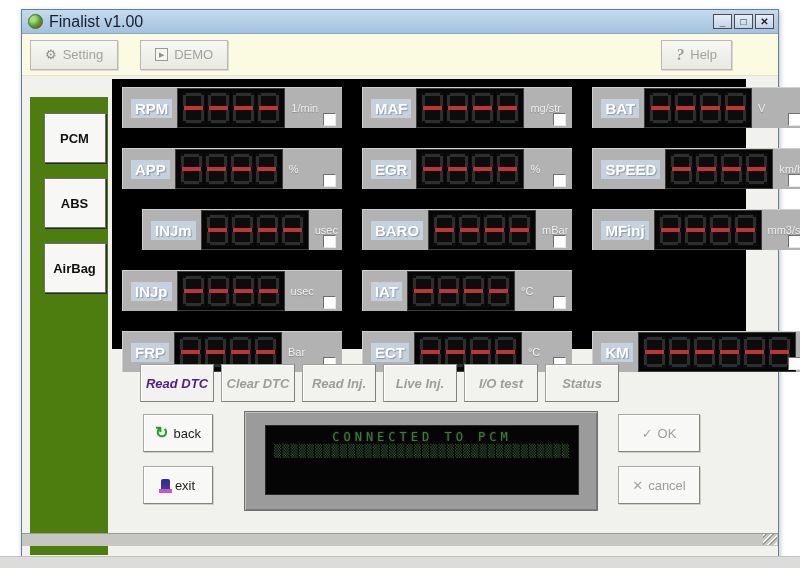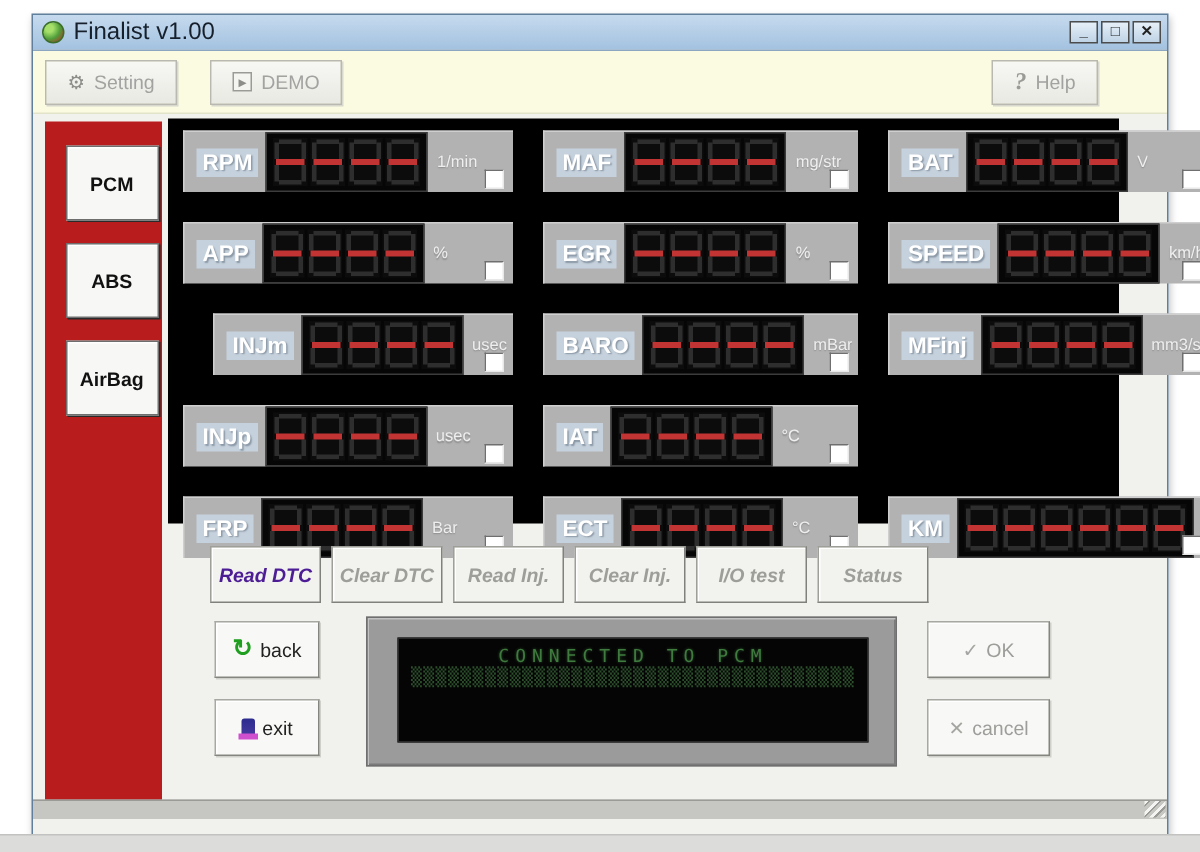--- a/index.html
+++ b/index.html
@@ -36,22 +36,22 @@
   .demo-glyph { display:inline-flex; width:13px; height:13px; border:1px solid #9a9a96;
                 align-items:center; justify-content:center; font-size:7px; color:#8d8d8a;
                 background:#f4f4f0; }
   .help-btn { margin-left:auto; margin-right:0; }
   .help-q { font-family:"Liberation Serif", serif; font-style:italic; font-size:16px;
             font-weight:bold; color:#9a9a96; }
 
   
   .client { position:relative; height:470px; background:#f1f1ee; }
 
-  .sidebar { position:absolute; left:8px; top:5px; width:78px; height:458px;
-             background:#b91c1c; padding-top:16px;padding-left:11px; }
+  .sidebar { position:absolute; left:8px; top:21px; width:78px; height:458px;
+             background:#4d7c0f; padding-top:16px;padding-left:11px; }
   .side-btn { width:62px; height:50px; margin:0 auto 15px auto; background:#f7f7f5;
               border:1px solid #6e6e6e; box-shadow:inset 1px 1px 0 #ffffff, 1px 1px 0 #2a2a2a;
               display:flex; align-items:center; justify-content:center;
               font-size:13px; font-weight:bold; color:#111; cursor:default; }
 
   
   .gauge-grid { position:absolute; left:90px; top:3px; width:634px; height:270px;
                 background:#000; padding:8px 10px; display:grid;
                 grid-template-columns:repeat(3,1fr); grid-template-rows:repeat(5,1fr);
                 gap:20px; }
@@ -324,21 +324,21 @@
             <div class="digit"></div>
           </div>
           <div class="gcheck"></div>
         </div>
       </div>
 
     <div class="actions">
         <div class="abtn enabled">Read DTC</div>
         <div class="abtn">Clear DTC</div>
         <div class="abtn">Read Inj.</div>
-        <div class="abtn">Clear Inj.</div>
+        <div class="abtn">Live Inj.</div>
         <div class="abtn">I/O test</div>
         <div class="abtn">Status</div>
       </div>
 
     <div class="cbtn back-btn">
       <span class="refresh-glyph">↻</span>
       <span>back</span>
     </div>
     <div class="cbtn exit-btn">
       <span class="exit-glyph"></span>

